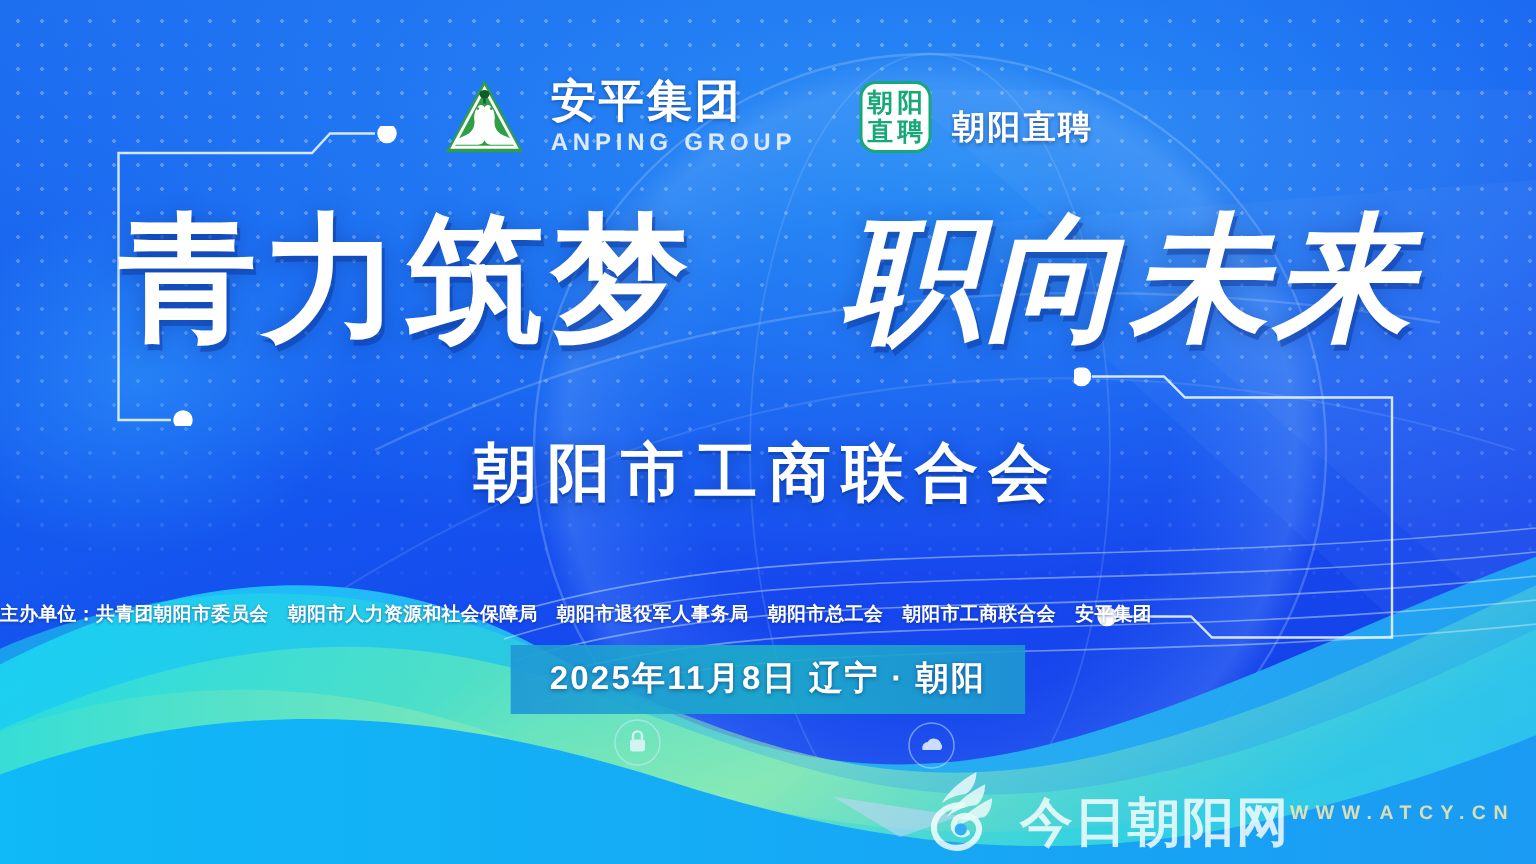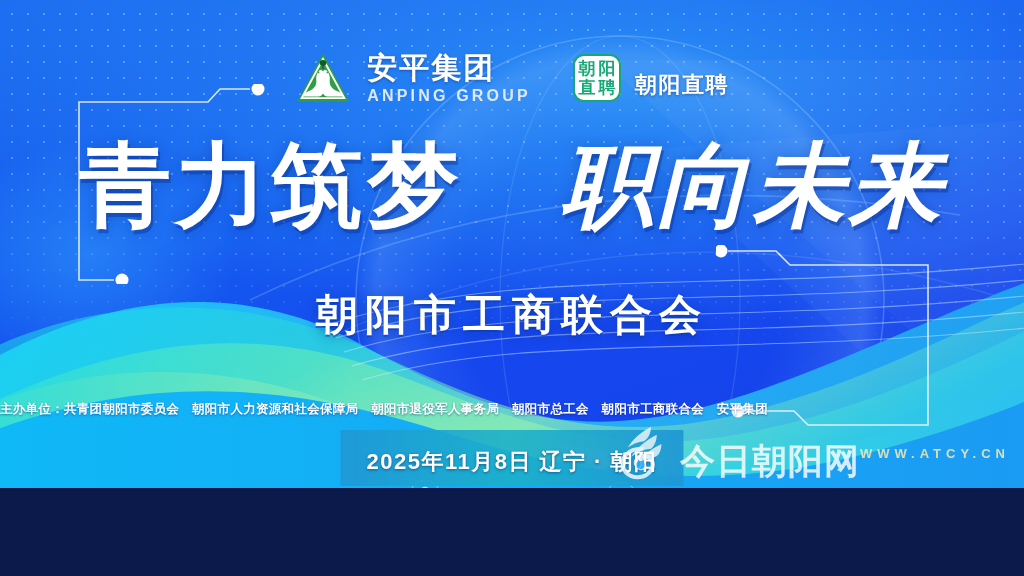--- a/index.html
+++ b/index.html
@@ -1,18 +1,18 @@
 <!DOCTYPE html>
 <html><head>
 <meta charset="utf-8">
 <style>
   html,body{margin:0;padding:0;background:#0b1a4a;}
   *{box-sizing:border-box;}
   .stage{
-    position:relative;width:1024px;height:488px;overflow:hidden;
+    position:relative;width:1024px;height:576px;overflow:hidden;
     font-family:"Liberation Sans","DejaVu Sans",sans-serif;
     background:
       radial-gradient(120% 90% at 62% 18%, #2a8ef5 0%, rgba(42,142,245,0) 55%),
       linear-gradient(160deg,#1e6ff0 0%,#1459ef 38%,#1647ee 62%,#1540e8 100%);
   }
   
   .dots{
     position:absolute;inset:0;
     background-image:radial-gradient(rgba(255,255,255,.30) 1.1px, rgba(255,255,255,0) 1.4px);
     background-size:16px 16px;background-position:4px 6px;
@@ -78,21 +78,21 @@
   .orgs{position:absolute;top:370px;left:0;right:0;text-align:left;z-index:5;margin-top:32px;}
   .org-line{
     font-size:12.5px;font-weight:700;color:#ffffff;letter-spacing:.3px;
     line-height:15px;margin-bottom:15px;white-space:nowrap;
     text-shadow:0 1px 2px rgba(5,30,110,.5);
   }
 
   
   .date-badge{
     position:absolute;top:430px;left:50%;transform:translateX(-50%);
-    padding:17px 26px 9px;z-index:6;
+    padding:7px 26px 9px;z-index:6;
     background:linear-gradient(90deg,rgba(31,152,214,.92),rgba(28,176,200,.88),rgba(31,150,212,.92));
     color:#fff;font-size:22px;font-weight:700;letter-spacing:1.5px;white-space:nowrap;
     text-shadow:0 1px 3px rgba(4,35,90,.55);
   }
 
   
   .watermark{position:absolute;right:14px;bottom:8px;z-index:8;
              display:flex;align-items:flex-end;gap:7px;opacity:.88;}
   .wm-mark{width:58px;height:58px;flex:0 0 auto;}
   .wm-texts{display:flex;flex-direction:row;align-items:flex-start;}

